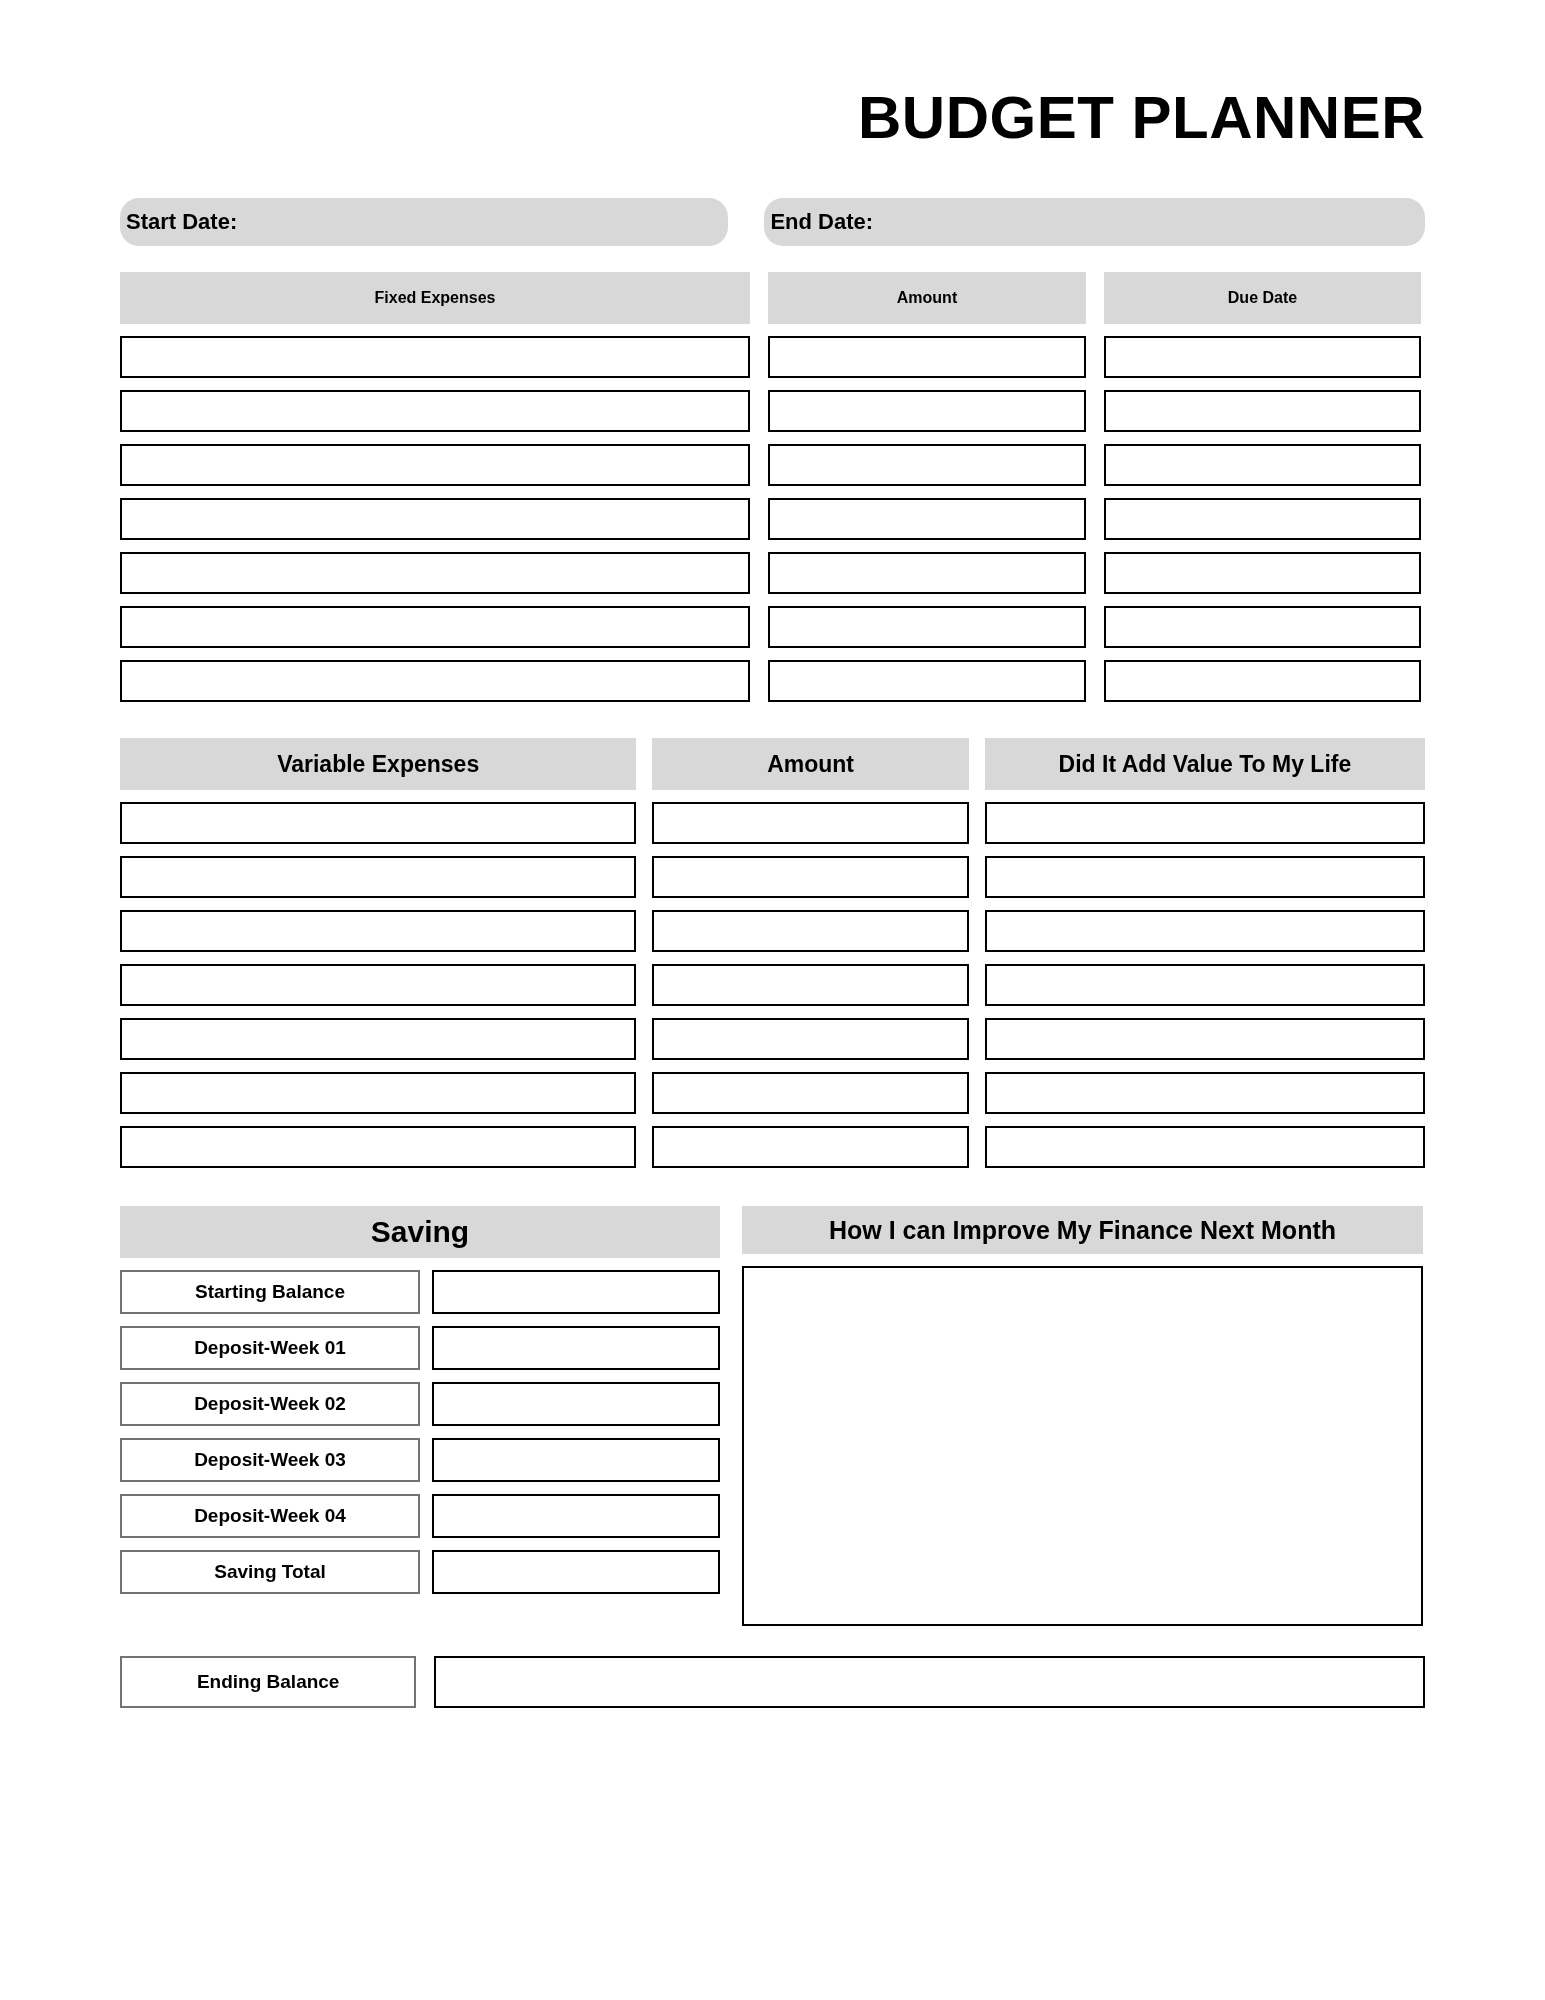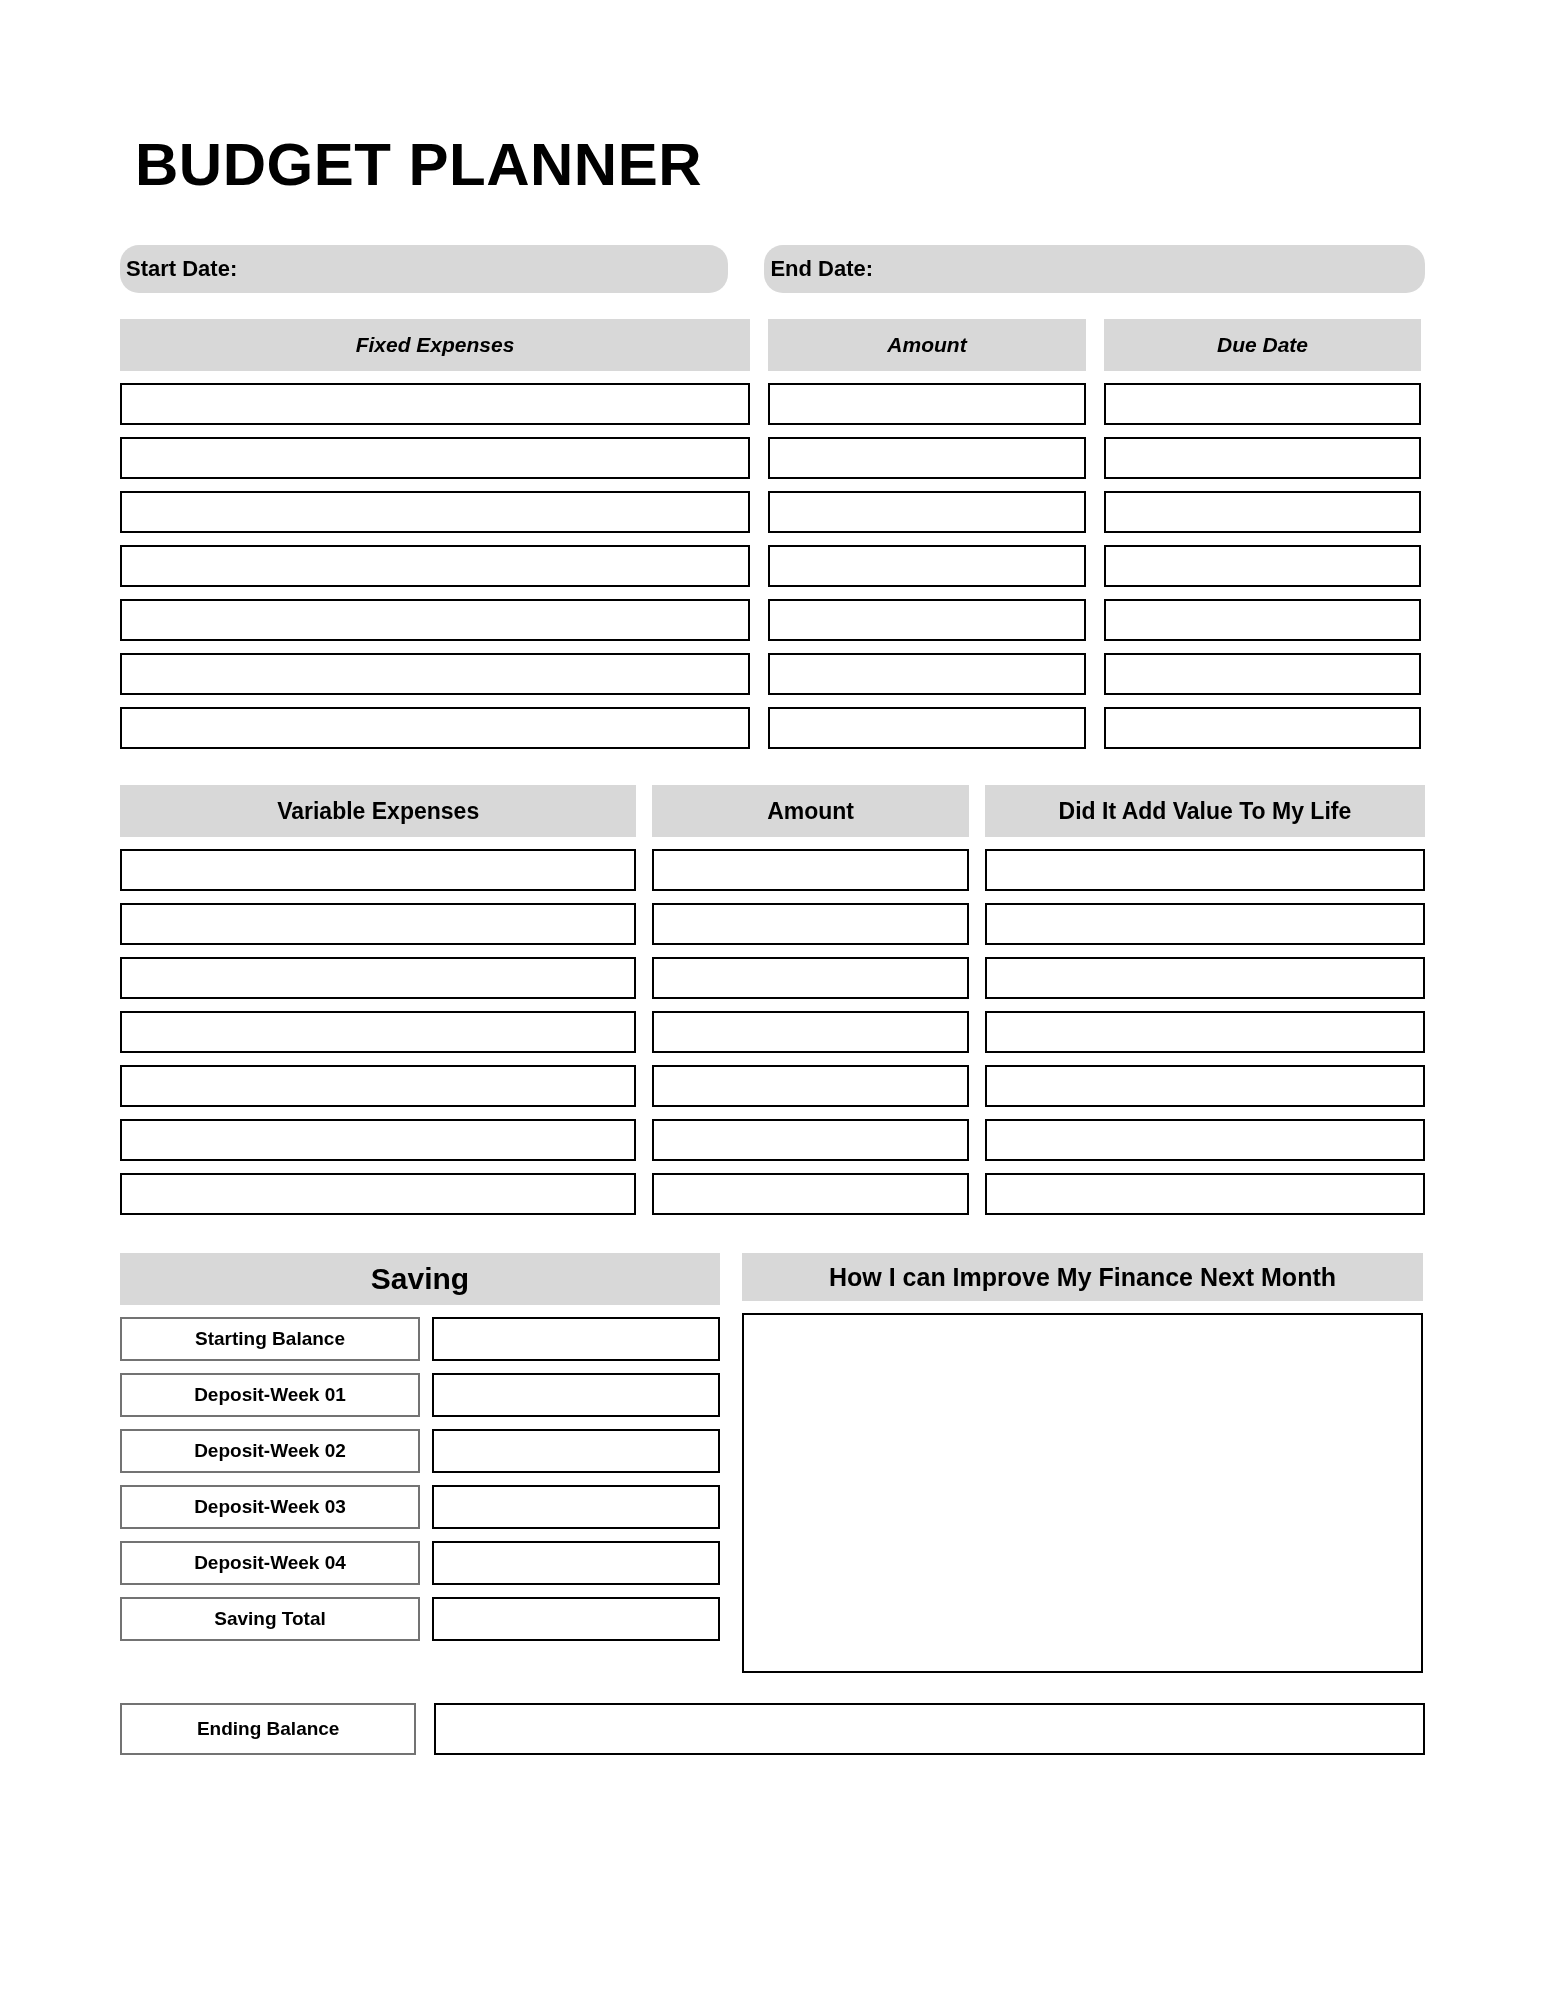--- a/index.html
+++ b/index.html
@@ -18,26 +18,26 @@
   .page {
     position: relative;
     width: 1545px;
     height: 2000px;
     box-sizing: border-box;
     padding: 0 120px;
   }
 
   
   .title {
-    text-align: left;
+    text-align: right;
     font-size: 60px;
     font-weight: 800;
     letter-spacing: 0.5px;
-    margin: 15px;
-    padding-top: 120px;
+    margin: 0;
+    padding-top: 88px;
     line-height: 1.0;
   }
 
   
   .gray-bar {
     background: #d8d8d8;
     box-sizing: border-box;
     display: flex;
     align-items: center;
     font-weight: 700;
@@ -76,22 +76,21 @@
   .date-end   { width: 684px; }
 
   
   .fixed-head {
     display: flex;
     margin-top: 26px;
     gap: 18px;
   }
   .fixed-head .gray-bar {
     height: 52px;
-    font-size: 21px;
-    font-style: italic;
+    font-size: 16px;
   }
   .col-fixed-name   { width: 630px; }
   .col-fixed-amount { width: 318px; }
   .col-fixed-due    { width: 317px; }
 
   .fixed-row {
     display: flex;
     gap: 18px;
     margin-top: 12px;
   }

